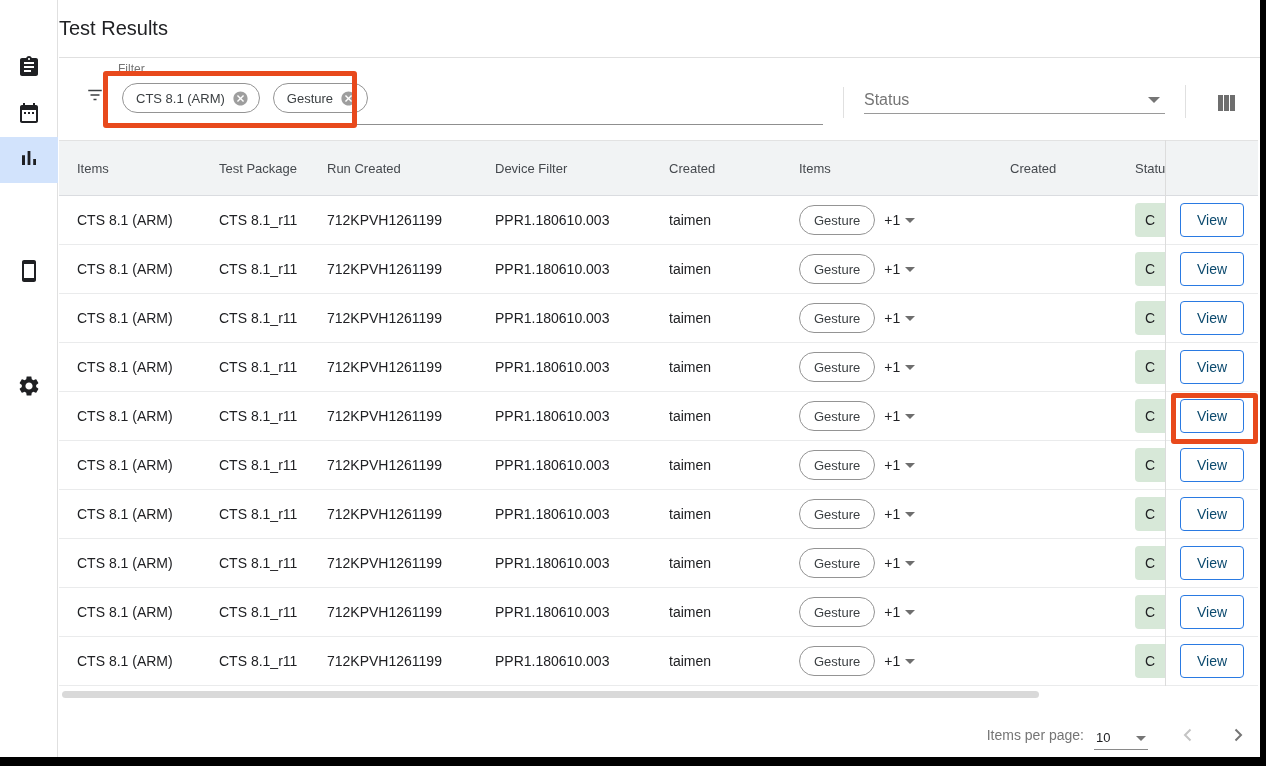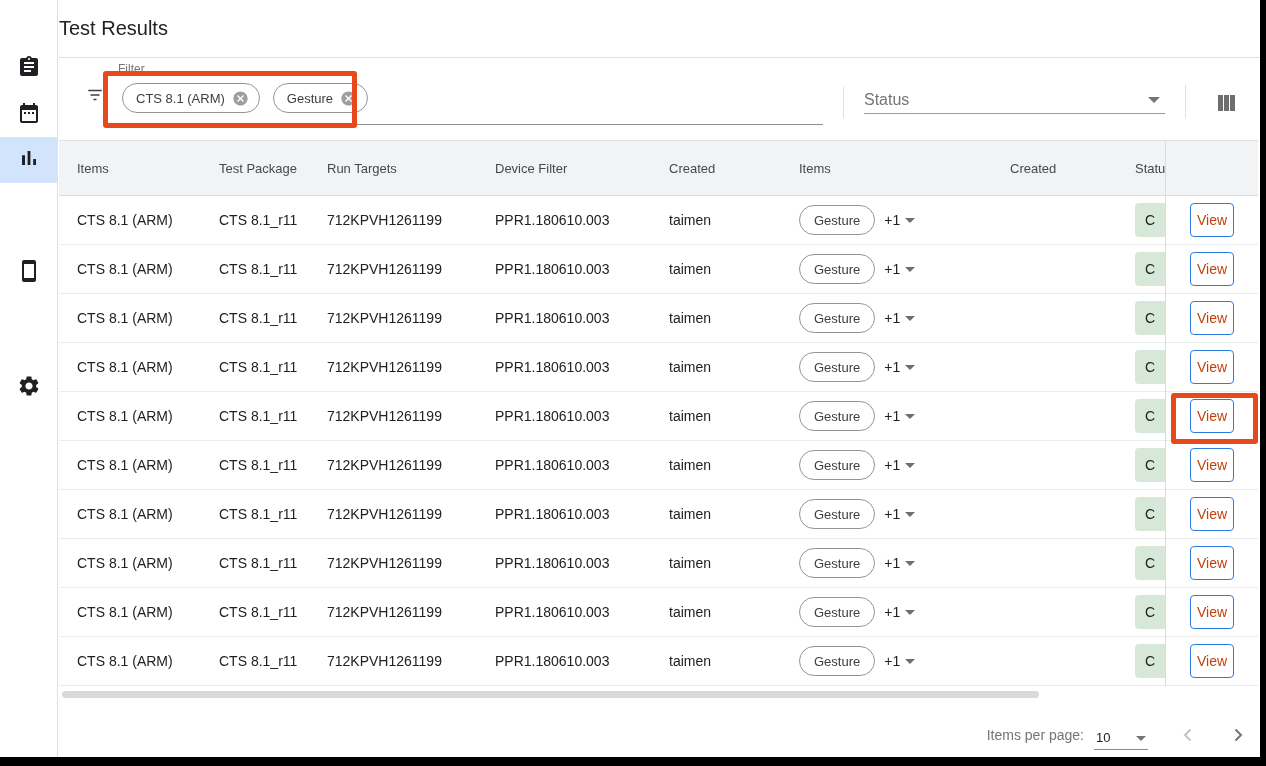--- a/index.html
+++ b/index.html
@@ -58,21 +58,21 @@
   .c-created { flex: 0 0 125px; }
   .c-status  { flex: 0 0 200px; }
   .label-chip { height: 30px; border: 1px solid #949494; border-radius: 16px; background: #fff; display: inline-flex; align-items: center; padding: 0 14px; font-size: 13px; color: #3c4043; }
   .more-labels { margin-left: 9px; font-size: 14px; color: #202124; display: inline-flex; align-items: center; cursor: pointer; }
   .more-arrow { margin-left: 5px; width: 0; height: 0; border-left: 5px solid transparent; border-right: 5px solid transparent; border-top: 5px solid #6e6e6e; }
   .status-badge { display: inline-block; min-width: 80px; height: 34px; line-height: 34px; padding: 0 10px; border-radius: 4px; background: #d7e8d8; font-size: 14px; color: #202124; }
 
   .sticky-col { position: absolute; left: 1106px; top: 0; width: 93px; height: 546px; background: #fff; border-left: 1px solid #dcdcdc; }
   .sticky-header { height: 56px; background: #f1f3f4; border-top: 1px solid #e2e2e2; border-bottom: 1px solid #dadce0; }
   .sticky-row { height: 49px; border-bottom: 1px solid #eaebec; display: flex; align-items: center; justify-content: center; }
-  .view-btn { width: 44px; height: 34px; background: #fff; border: 1px solid #2a7ae2; border-radius: 4px; color: #c2410c; font-size: 14px; font-family: "Liberation Sans", sans-serif; cursor: pointer; }
+  .view-btn { width: 64px; height: 34px; background: #fff; border: 1px solid #2a7ae2; border-radius: 4px; color: #0c4a6e; font-size: 14px; font-family: "Liberation Sans", sans-serif; cursor: pointer; }
 
   .hscroll { position: absolute; top: 691px; left: 3px; width: 977px; height: 7px; border-radius: 4px; background: #d9d9d9; cursor: pointer; }
 
   
   .paginator { position: absolute; top: 707px; left: 0; right: 0; height: 56px; display: flex; align-items: center; justify-content: flex-end; padding-right: 10px; }
   .ipp-label { font-size: 14px; color: #757575; }
   .page-size { position: relative; margin-left: 10px; width: 54px; height: 22px; border-bottom: 1px solid #8a8a8a; cursor: pointer; margin-top: 8px; }
   .page-size-value { position: absolute; left: 2px; top: 2px; font-size: 13px; color: #202124; }
   .page-size-arrow { position: absolute; right: 2px; top: 8px; width: 0; height: 0; border-left: 5px solid transparent; border-right: 5px solid transparent; border-top: 5px solid #757575; }
   .chev { width: 24px; height: 24px; cursor: pointer; }
@@ -167,21 +167,21 @@
           <i></i>
           <i></i>
         </div>
     </div>
 
     <div class="table-wrap">
       <div class="scroll-region">
         <div class="thead">
             <div class="th c-test">Items</div>
             <div class="th c-package">Test Package</div>
-            <div class="th c-targets">Run Targets</div>
+            <div class="th c-targets">Run Created</div>
             <div class="th c-build">Device Filter</div>
             <div class="th c-product">Created</div>
             <div class="th c-labels">Items</div>
             <div class="th c-created">Created</div>
             <div class="th c-status">Status</div>
           </div>
         <div>
             <div class="trow">
               <div class="td c-test">CTS 8.1 (ARM)</div>
               <div class="td c-package">CTS 8.1_r11</div>

